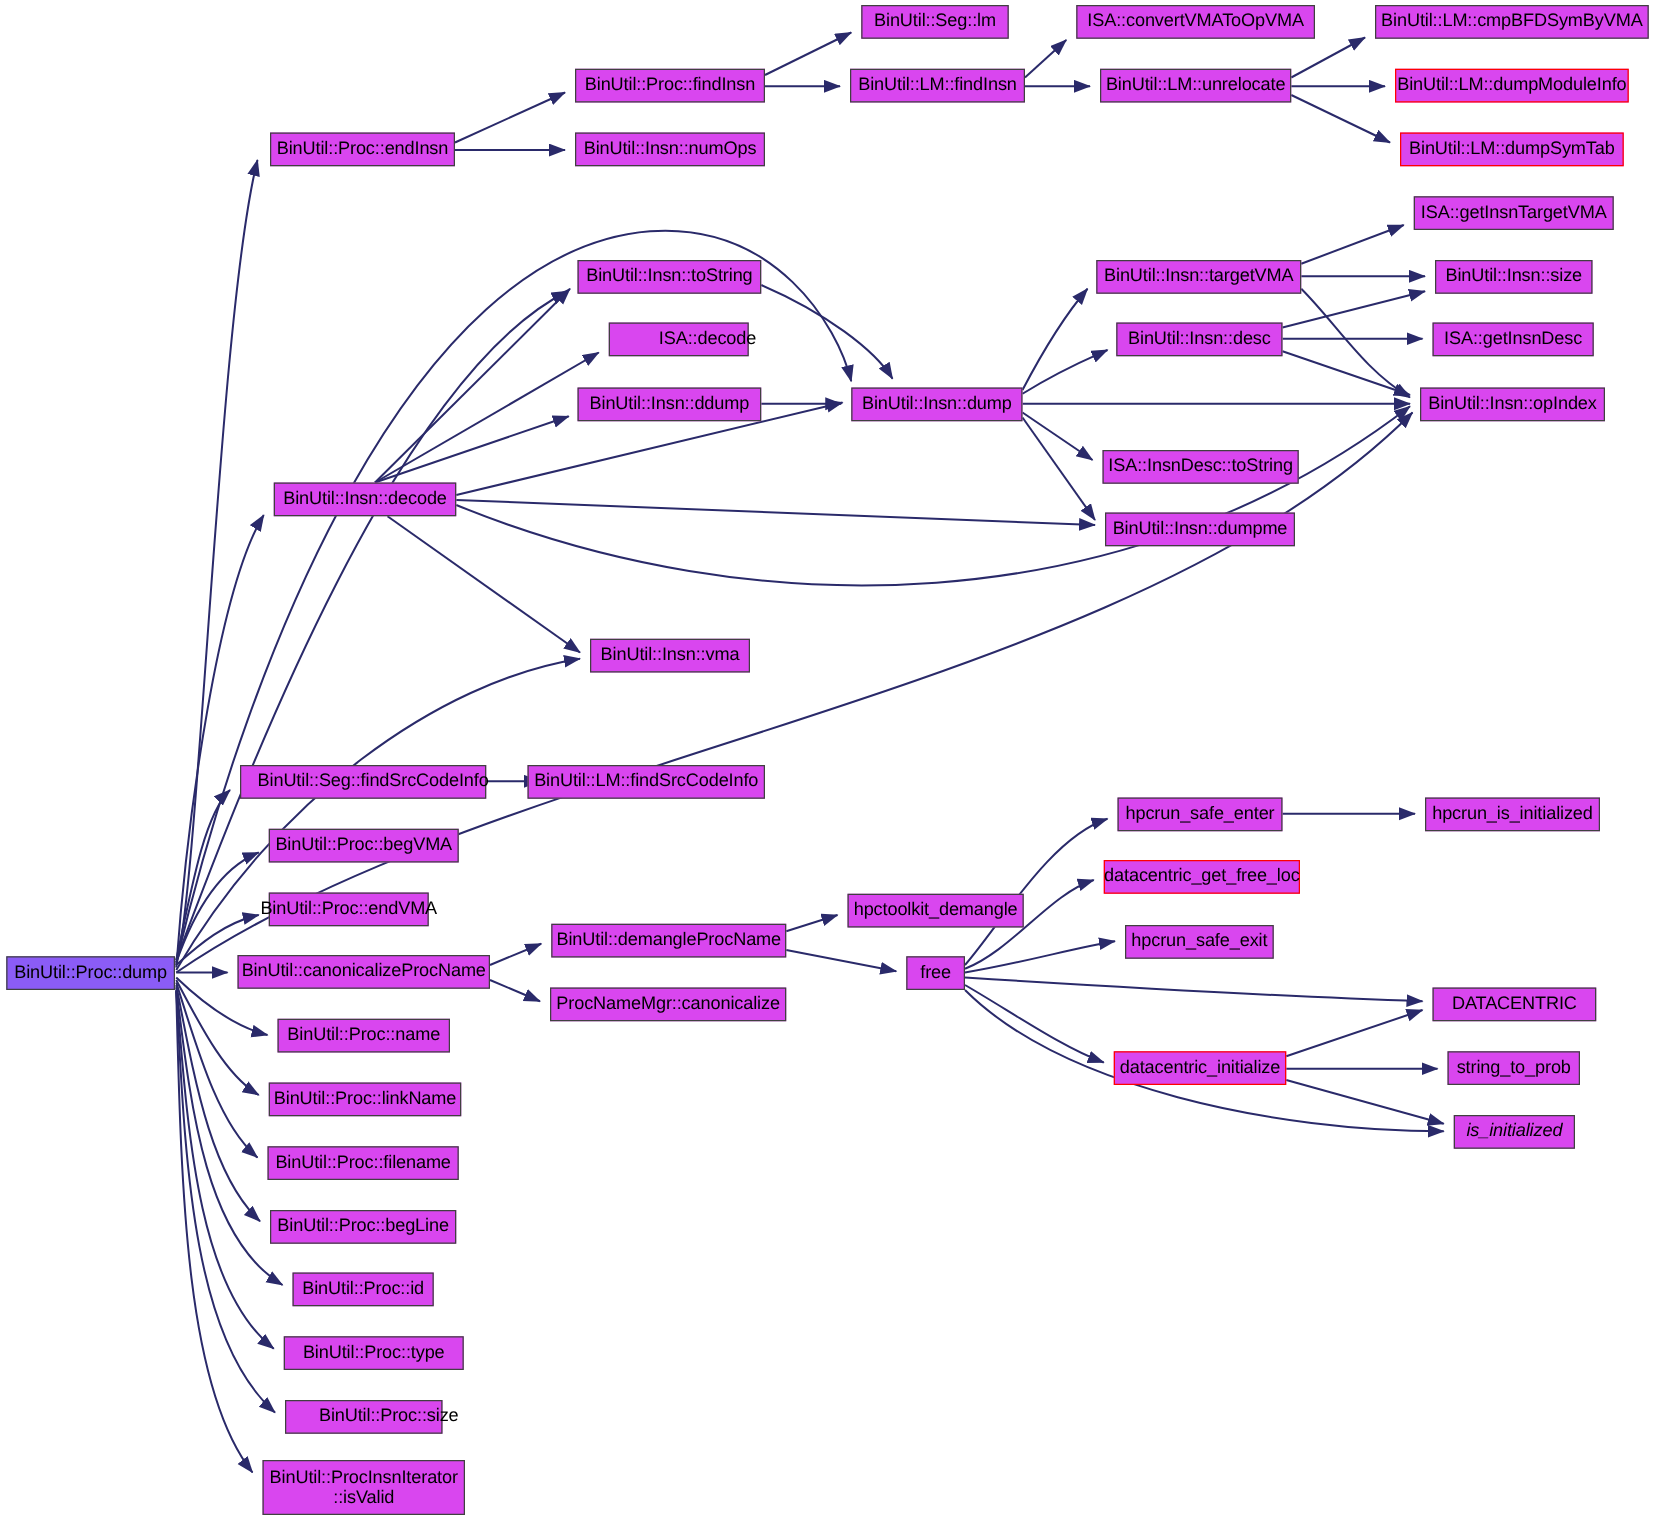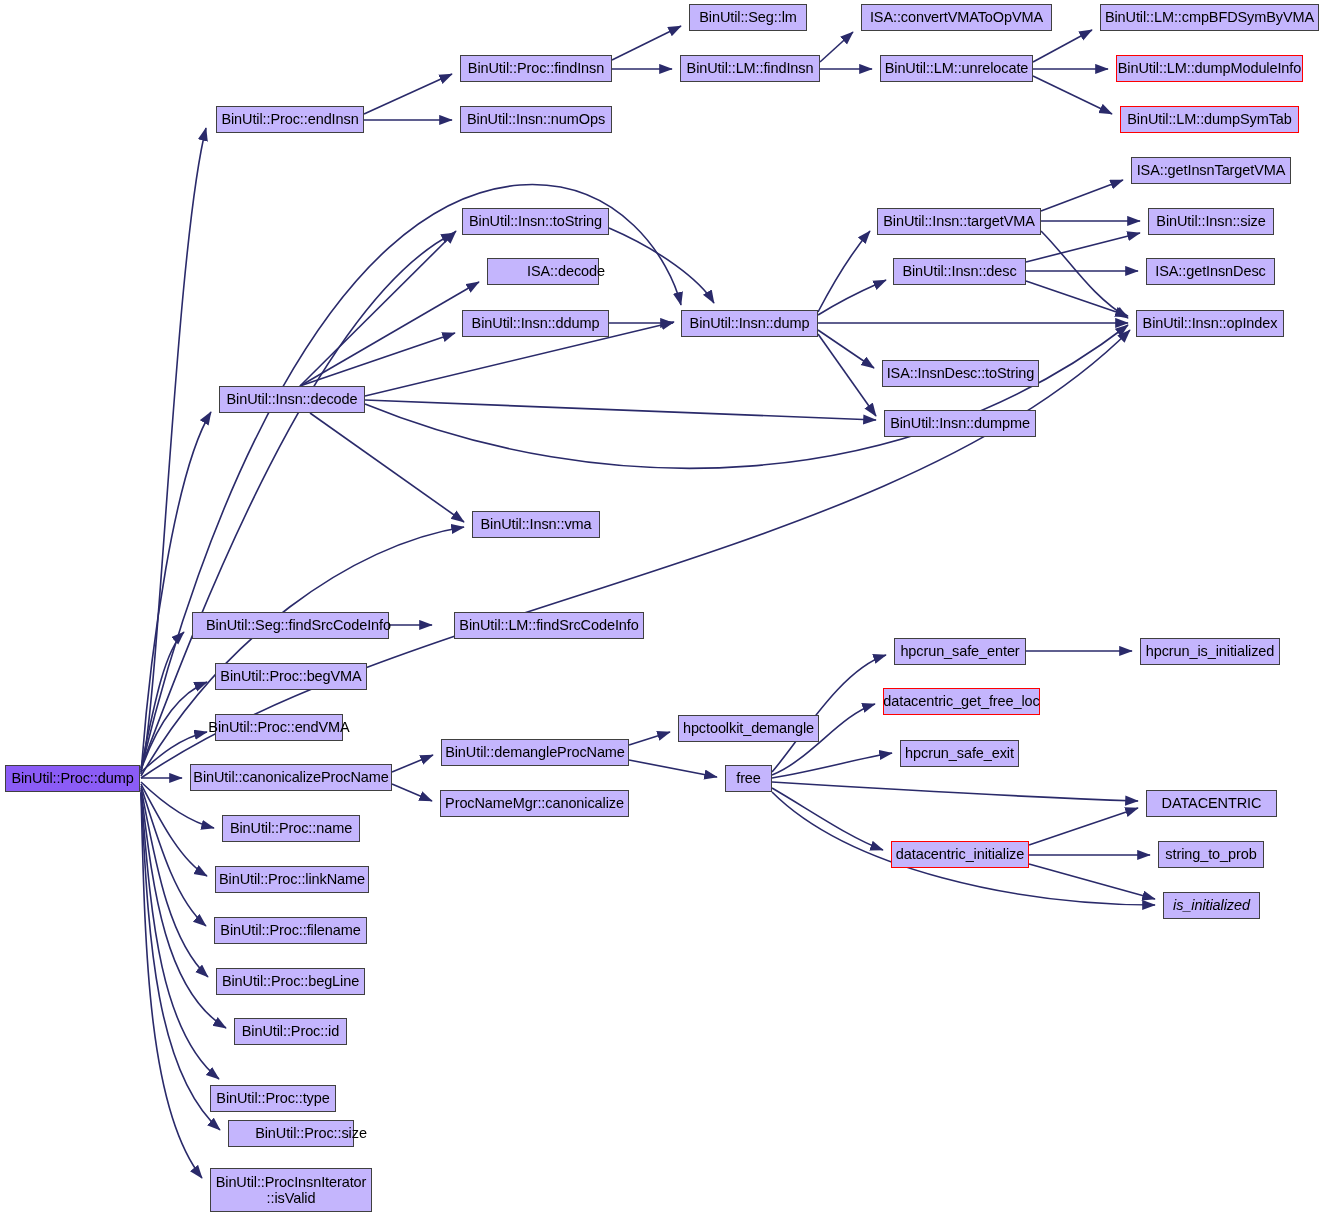--- a/index.html
+++ b/index.html
@@ -1,20 +1,20 @@
 <!DOCTYPE html>
 <html><head>
 <meta charset="utf-8">
 <title>Call Graph</title>
 <style>
   html,body{margin:0;padding:0;background:#ffffff;}
   #canvas{position:relative;width:1324px;height:1218px;background:#ffffff;
           font-family:"Liberation Sans","DejaVu Sans",sans-serif;overflow:hidden;}
   #edges{position:absolute;left:0;top:0;width:1324px;height:1218px;pointer-events:none;}
-  .node{position:absolute;box-sizing:border-box;background:#c4b5fd;
+  .node{position:absolute;box-sizing:border-box;background:#d946ef;
         border:1px solid #404040;display:flex;align-items:center;justify-content:center;
         font-size:14.5px;color:#000000;line-height:1.12;text-align:center;
         white-space:pre-line;letter-spacing:-0.1px;}
   .node.red{border-color:#ff0000;}
   .node.hl{background:#8b5cf6;border-color:#404040;}
 </style>
 </head>
 <body>
 
 <div id="canvas">
@@ -108,21 +108,21 @@
       <div class="node" style="left: 893px; top: 258px; width: 133px; height: 27px;">BinUtil::Insn::desc</div>
       <div class="node" style="left: 1146px; top: 258px; width: 129px; height: 27px;">ISA::getInsnDesc</div>
       <div class="node" style="left: 462px; top: 310px; width: 147px; height: 27px;">BinUtil::Insn::ddump</div>
       <div class="node" style="left: 681px; top: 310px; width: 137px; height: 27px;">BinUtil::Insn::dump</div>
       <div class="node" style="left: 1136px; top: 310px; width: 148px; height: 27px;">BinUtil::Insn::opIndex</div>
       <div class="node" style="left: 882px; top: 360px; width: 157px; height: 27px;">ISA::InsnDesc::toString</div>
       <div class="node" style="left: 219px; top: 386px; width: 146px; height: 27px;">BinUtil::Insn::decode</div>
       <div class="node" style="left: 884px; top: 410px; width: 152px; height: 27px;">BinUtil::Insn::dumpme</div>
       <div class="node" style="left: 472px; top: 511px; width: 128px; height: 27px;">BinUtil::Insn::vma</div>
       <div class="node" style="left: 192px; top: 612px; width: 197px; height: 27px; padding-left: 16px;">BinUtil::Seg::findSrcCodeInfo</div>
-      <div class="node" style="left: 454px; top: 612px; width: 190px; height: 27px;">BinUtil::LM::findSrcCodeInfo</div>
+      <div class="node" style="left: 422px; top: 612px; width: 190px; height: 27px;">BinUtil::LM::findSrcCodeInfo</div>
       <div class="node" style="left: 894px; top: 638px; width: 132px; height: 27px;">hpcrun_safe_enter</div>
       <div class="node" style="left: 1140px; top: 638px; width: 140px; height: 27px;">hpcrun_is_initialized</div>
       <div class="node" style="left: 215px; top: 663px; width: 152px; height: 27px;">BinUtil::Proc::begVMA</div>
       <div class="node red" style="left: 883px; top: 688px; width: 157px; height: 27px;">datacentric_get_free_loc</div>
       <div class="node" style="left: 215px; top: 714px; width: 128px; height: 27px;">BinUtil::Proc::endVMA</div>
       <div class="node" style="left: 678px; top: 715px; width: 141px; height: 27px;">hpctoolkit_demangle</div>
       <div class="node" style="left: 441px; top: 739px; width: 188px; height: 27px;">BinUtil::demangleProcName</div>
       <div class="node" style="left: 900px; top: 740px; width: 119px; height: 27px;">hpcrun_safe_exit</div>
       <div class="node" style="left: 190px; top: 764px; width: 202px; height: 27px;">BinUtil::canonicalizeProcName</div>
       <div class="node" style="left: 725px; top: 765px; width: 47px; height: 27px;">free</div>
@@ -130,18 +130,18 @@
       <div class="node" style="left: 440px; top: 790px; width: 189px; height: 27px;">ProcNameMgr::canonicalize</div>
       <div class="node" style="left: 222px; top: 815px; width: 138px; height: 27px;">BinUtil::Proc::name</div>
       <div class="node hl" style="left: 5px; top: 765px; width: 135px; height: 27px;">BinUtil::Proc::dump</div>
       <div class="node red" style="left: 891px; top: 841px; width: 138px; height: 27px;">datacentric_initialize</div>
       <div class="node" style="left: 1158px; top: 841px; width: 106px; height: 27px;">string_to_prob</div>
       <div class="node" style="left: 215px; top: 866px; width: 154px; height: 27px;">BinUtil::Proc::linkName</div>
       <div class="node" style="left: 1163px; top: 892px; width: 97px; height: 27px; font-style: italic;">is_initialized</div>
       <div class="node" style="left: 214px; top: 917px; width: 153px; height: 27px;">BinUtil::Proc::filename</div>
       <div class="node" style="left: 216px; top: 968px; width: 149px; height: 27px;">BinUtil::Proc::begLine</div>
       <div class="node" style="left: 234px; top: 1018px; width: 113px; height: 27px;">BinUtil::Proc::id</div>
-      <div class="node" style="left: 210px; top: 1069px; width: 126px; height: 27px; margin-top: 16px;">BinUtil::Proc::type</div>
+      <div class="node" style="left: 227px; top: 1069px; width: 144px; height: 27px;">BinUtil::Proc::type</div>
       <div class="node" style="left: 228px; top: 1120px; width: 126px; height: 27px; padding-left: 40px;">BinUtil::Proc::size</div>
       <div class="node" style="left: 210px; top: 1168px; width: 162px; height: 44px;">BinUtil::ProcInsnIterator
 ::isValid</div>
     </div>
 </div>
 
 </body></html>

